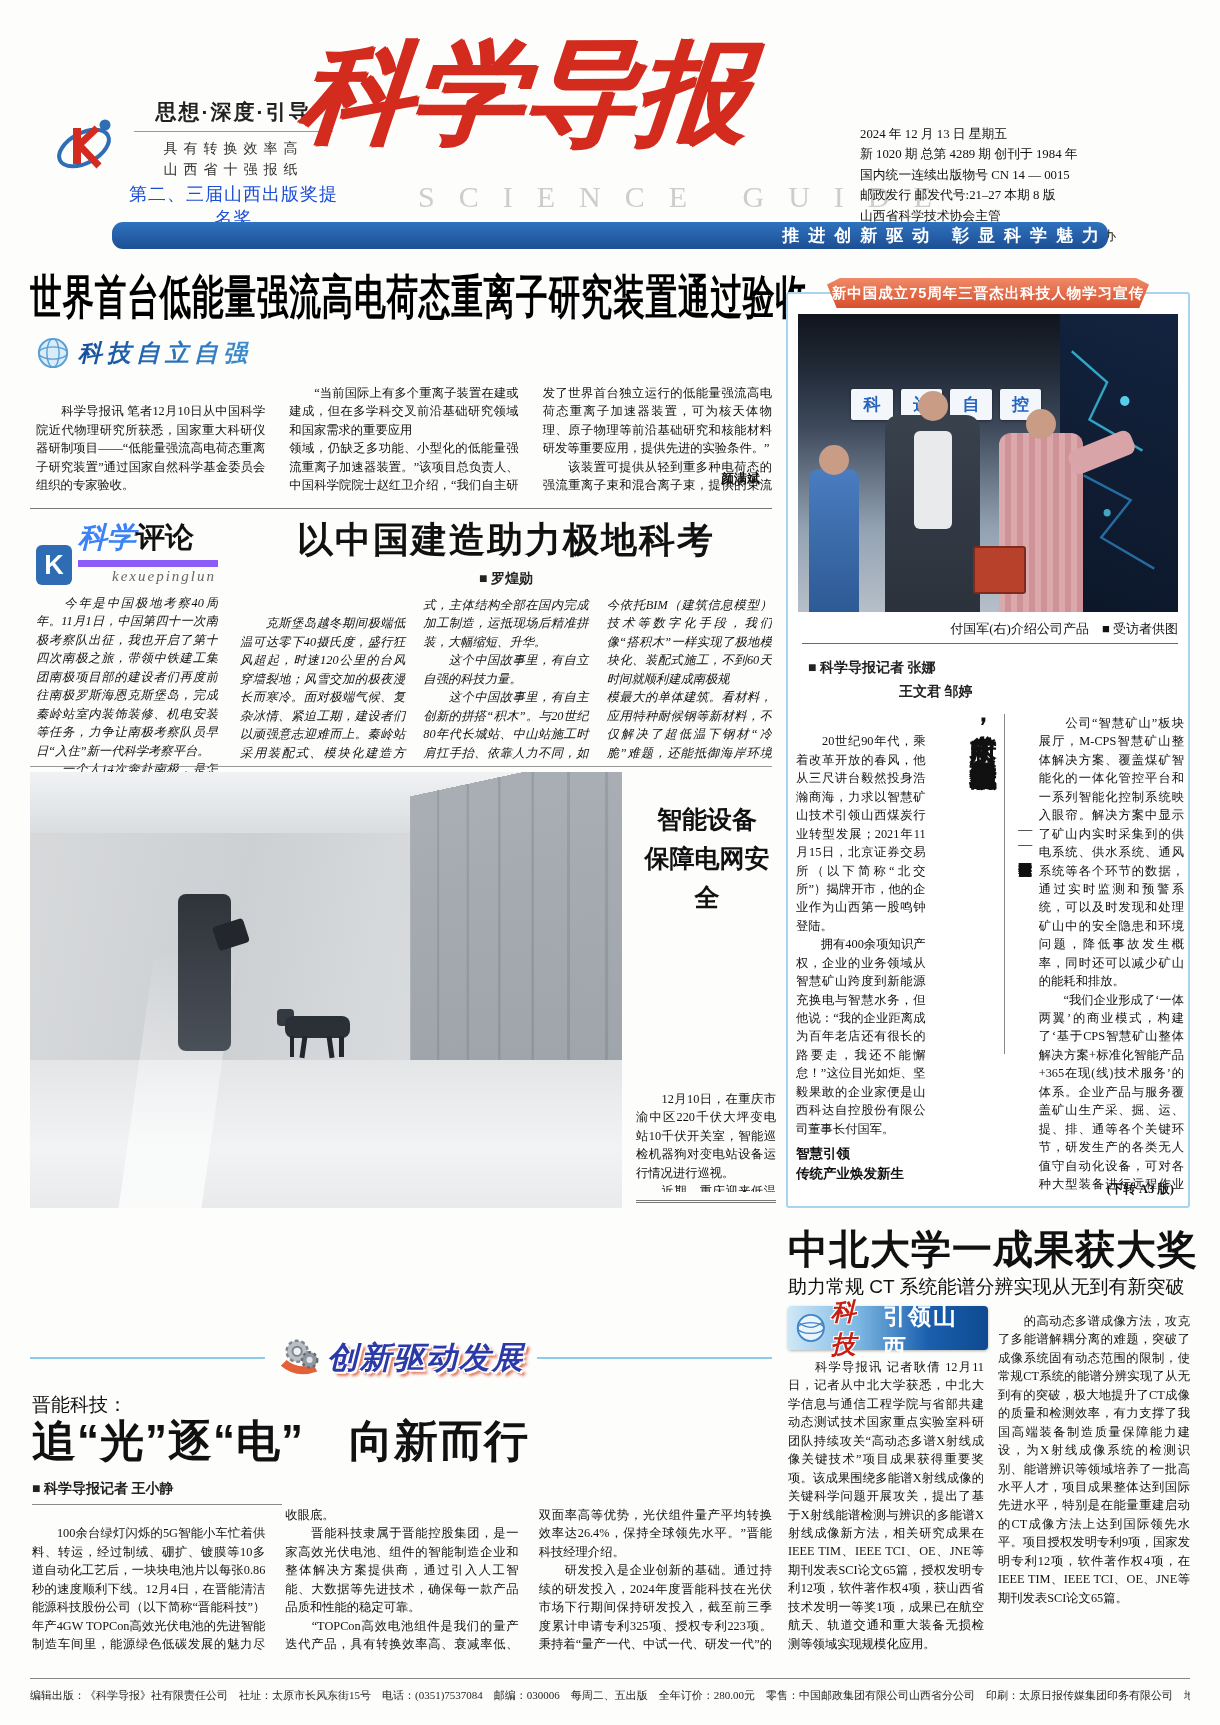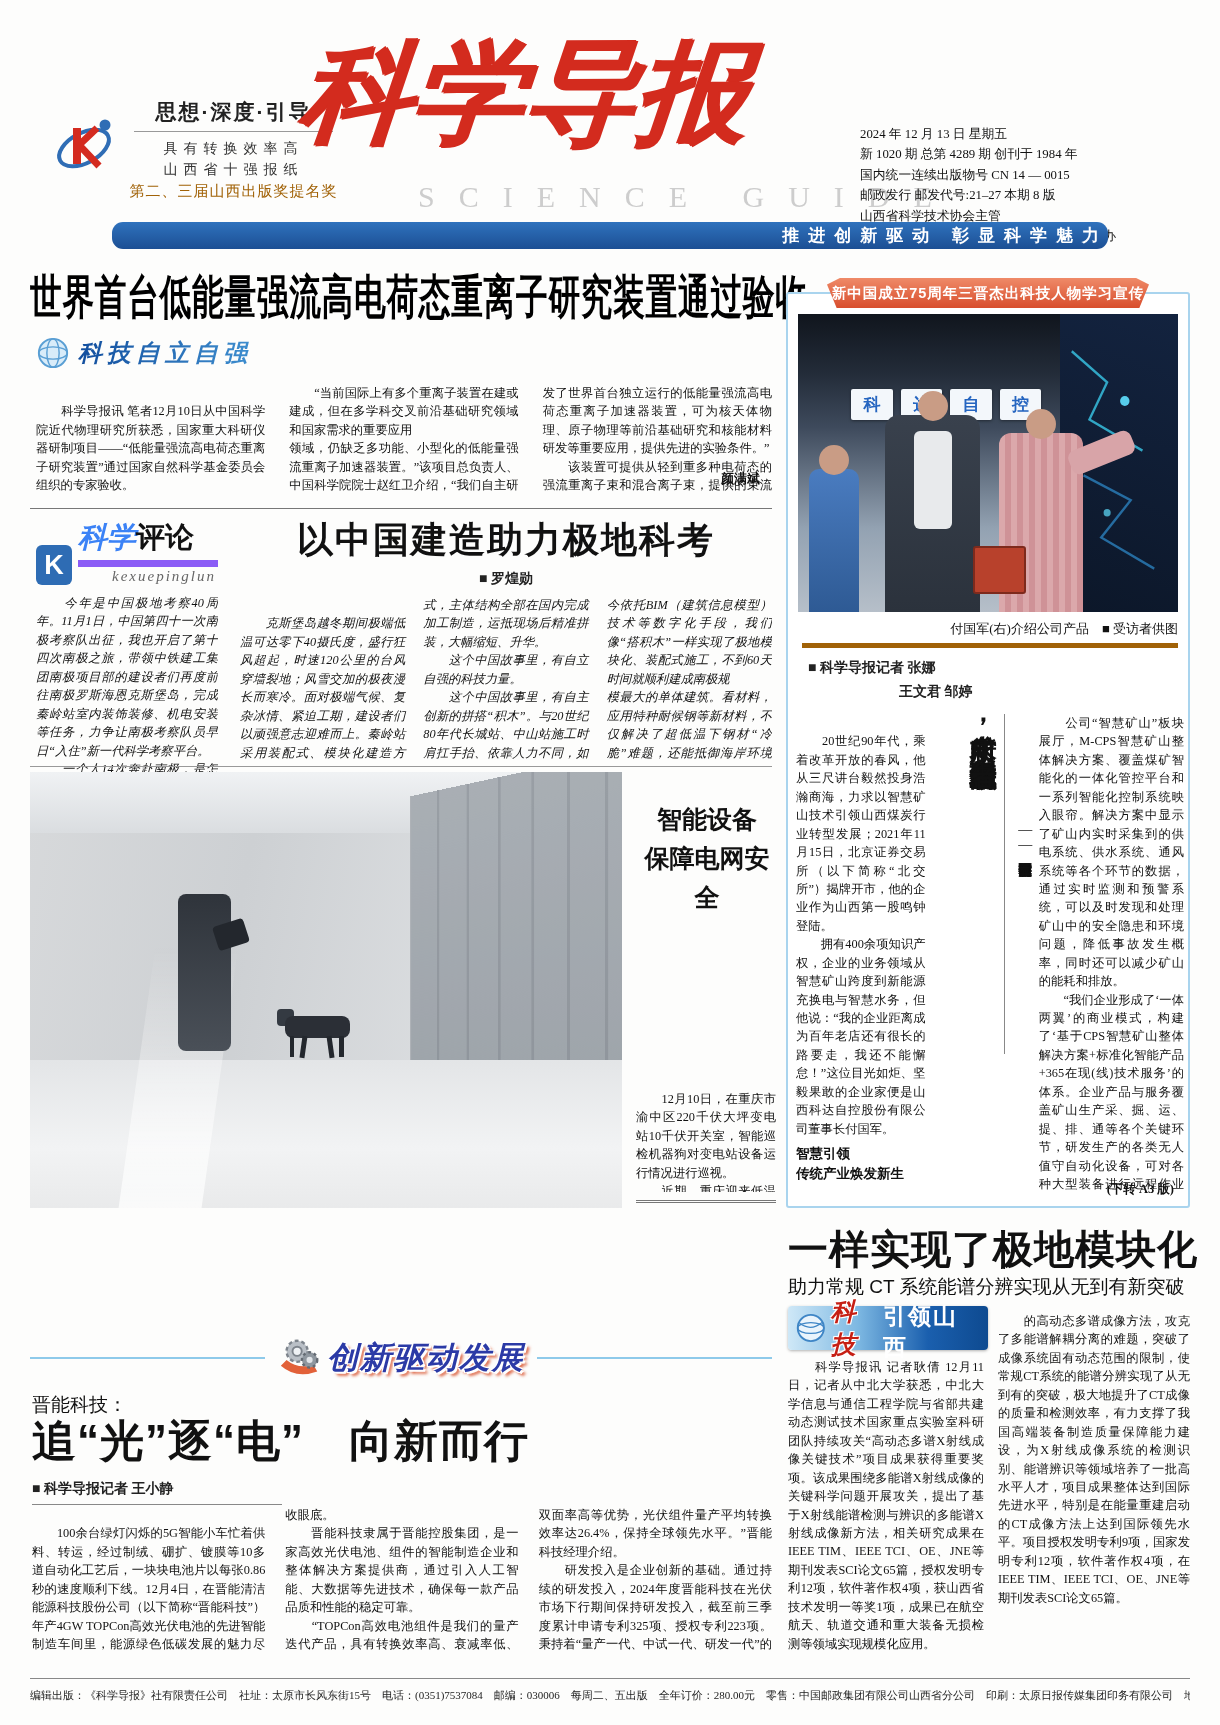--- a/index.html
+++ b/index.html
@@ -7,21 +7,21 @@
         font-family:"Liberation Serif",serif;color:#111;overflow:hidden;}
   [data-name]{box-sizing:border-box;}
 
   
   .logo-block{position:absolute;left:52px;top:98px;display:flex;gap:10px;align-items:flex-start;}
   .logo-icon{width:64px;height:64px;margin-top:14px;}
   .logo-text{width:215px;text-align:center;font-family:"Liberation Sans",sans-serif;}
   .slogan{font-size:21px;font-weight:bold;letter-spacing:2px;color:#222;}
   .slogan-rule{border-top:1px solid #999;margin:5px 8px 6px 8px;}
   .honor1,.honor2{font-size:14px;letter-spacing:6px;color:#333;line-height:1.5;}
-  .honor3{font-size:15px;letter-spacing:1px;color:#a16207;margin-top:2px;}
+  .honor3{font-size:18px;letter-spacing:1px;color:#1d4ed8;margin-top:2px;}
 
   .masthead{position:absolute;left:300px;top:28px;width:530px;font-size:112px;line-height:1.15;
             font-weight:bold;font-style:italic;color:#d32b1e;font-family:"DejaVu Serif","Liberation Serif",serif;
             transform:skewX(-5deg);white-space:nowrap;text-shadow:2px 1px 0 #d32b1e;}
   .masthead-en{position:absolute;left:418px;top:180px;font-size:30px;letter-spacing:24px;color:#cdcdcd;
                font-family:"Liberation Serif",serif;white-space:nowrap;}
   .pub-info{position:absolute;left:860px;top:124px;width:318px;font-size:12.8px;line-height:1.6;color:#111;}
 
   .blue-bar{position:absolute;left:112px;top:222px;width:996px;height:27px;line-height:27px;
             background:linear-gradient(180deg,#2f72bd,#1c4f94);color:#fff;text-align:right;
@@ -98,21 +98,21 @@
   .person{position:absolute;bottom:0;}
   .head{position:absolute;left:50%;transform:translateX(-50%);top:-24px;width:30px;height:30px;border-radius:50%;background:#c99c85;}
   .person.p1{left:3%;width:13%;height:48%;background:linear-gradient(180deg,#4a7cc0,#2e5a94);border-radius:10px 10px 0 0;}
   .person.p2{left:23%;width:25%;height:66%;background:linear-gradient(180deg,#39414d,#2b323c);border-radius:14px 14px 0 0;}
   .p2-shirt{position:absolute;left:30%;top:8%;width:40%;height:50%;background:#e8eaec;border-radius:6px;}
   .person.p3{left:53%;width:22%;height:60%;background:repeating-linear-gradient(90deg,#dba8ab 0 6px,#cf9297 6px 12px);border-radius:12px 12px 0 0;}
   .p3-arm{position:absolute;right:-62%;top:4%;width:80%;height:14%;background:#d8a4a8;border-radius:8px;transform:rotate(-22deg);}
   .c-machine{position:absolute;left:46%;bottom:6%;width:14%;height:16%;background:#b8412c;border:2px solid #7e2a1c;border-radius:3px;}
 
   .c-caption{position:absolute;left:14px;top:326px;width:376px;font-size:13px;text-align:right;
-             padding-bottom:5px;border-bottom:5px solid #a16207;color:#111;}
+             padding-bottom:5px;border-bottom:1px solid #a16207;color:#111;}
   .c-byline{position:absolute;left:20px;top:362px;font-size:14px;font-weight:bold;line-height:1.7;color:#222;}
   .c-byline .l2{padding-left:6.5em;}
   .c-body{position:absolute;left:8px;top:420px;width:388px;height:476px;display:flex;gap:5px;}
   .c-col{font-size:12.3px;line-height:1.5;text-align:justify;white-space:pre-line;overflow:hidden;}
   .c-col1{width:132px;}
   .c-subhead{font-family:"Liberation Sans",sans-serif;font-weight:bold;font-size:13.5px;white-space:normal;
              text-align:left;margin:6px 0;line-height:1.5;}
   .c-vtitle{width:66px;writing-mode:vertical-rl;text-orientation:upright;font-size:27px;font-weight:900;
             font-family:"Liberation Sans",sans-serif;letter-spacing:0px;line-height:1.1;margin:0 2px;}
   .c-vsub{width:30px;writing-mode:vertical-rl;text-orientation:upright;font-size:14px;padding-top:108px;
@@ -334,21 +334,21 @@
   <div class="e-byline" data-name="jinneng-byline">■ 科学导报记者 王小静</div>
   <div class="e-cols" data-name="jinneng-article-columns">
     <div data-name="jinneng-col-1" style="display:inline;">　　100余台绿灯闪烁的5G智能小车忙着供料、转运，经过制绒、硼扩、镀膜等10多道自动化工艺后，一块块电池片以每张0.86秒的速度顺利下线。12月4日，在晋能清洁能源科技股份公司（以下简称“晋能科技”）年产4GW TOPCon高效光伏电池的先进智能制造车间里，能源绿色低碳发展的魅力尽收眼底。
 　　晋能科技隶属于晋能控股集团，是一家高效光伏电池、组件的智能制造企业和整体解决方案提供商，通过引入人工智能、大数据等先进技术，确保每一款产品品质和性能的稳定可靠。
 　　“TOPCon高效电池组件是我们的量产迭代产品，具有转换效率高、衰减率低、双面率高等优势，光伏组件量产平均转换效率达26.4%，保持全球领先水平。”晋能科技经理介绍。</div>
     <div data-name="jinneng-col-2" style="display:inline;">　　研发投入是企业创新的基础。通过持续的研发投入，2024年度晋能科技在光伏市场下行期间保持研发投入，截至前三季度累计申请专利325项、授权专利223项。秉持着“量产一代、中试一代、研发一代”的技术战略，晋能科技将科技创新成果持续推向市场，形成了滚动迭代的发展模式。“这种持续的创新驱动，使公司保持领先的市场竞争力，赢得了全球客户的广泛认可。”
 　　“仅用6个月时间，成功研发出高效微晶异质结薄膜工艺，使异质结电池转换效率提升0.3%，并使组件功率提升了5—10瓦。光伏电池的转换效率每提升0.1个百分点，都是一次激动人心的技术突破，相关数据都被详细记录，精确记录实验过</div>
     
   </div>
 
-  <div class="f-headline" data-name="nuc-headline">一样实现了极地模块化</div>
+  <div class="f-headline" data-name="nuc-headline">中北大学一成果获大奖</div>
   <div class="f-subtitle" data-name="nuc-subtitle">助力常规 CT 系统能谱分辨实现从无到有新突破</div>
   <div class="f-badge" data-name="shanxi-tech-badge">
     <svg width="34" height="34" viewBox="0 0 36 36" data-name="globe-icon">
       <circle cx="18" cy="18" r="14" fill="#eaf4fc" stroke="#3f86c6" stroke-width="2"></circle>
       <ellipse cx="18" cy="18" rx="14" ry="5.8" fill="none" stroke="#3f86c6" stroke-width="1.4"></ellipse>
       <path d="M6 13 Q18 22 30 12" fill="none" stroke="#3f86c6" stroke-width="1.4"></path>
     </svg>
     <span class="f-badge-sci" data-name="badge-science-label">科技</span>
     <span class="f-badge-rest" data-name="badge-leading-shanxi-label">引领山西</span>
   </div>

